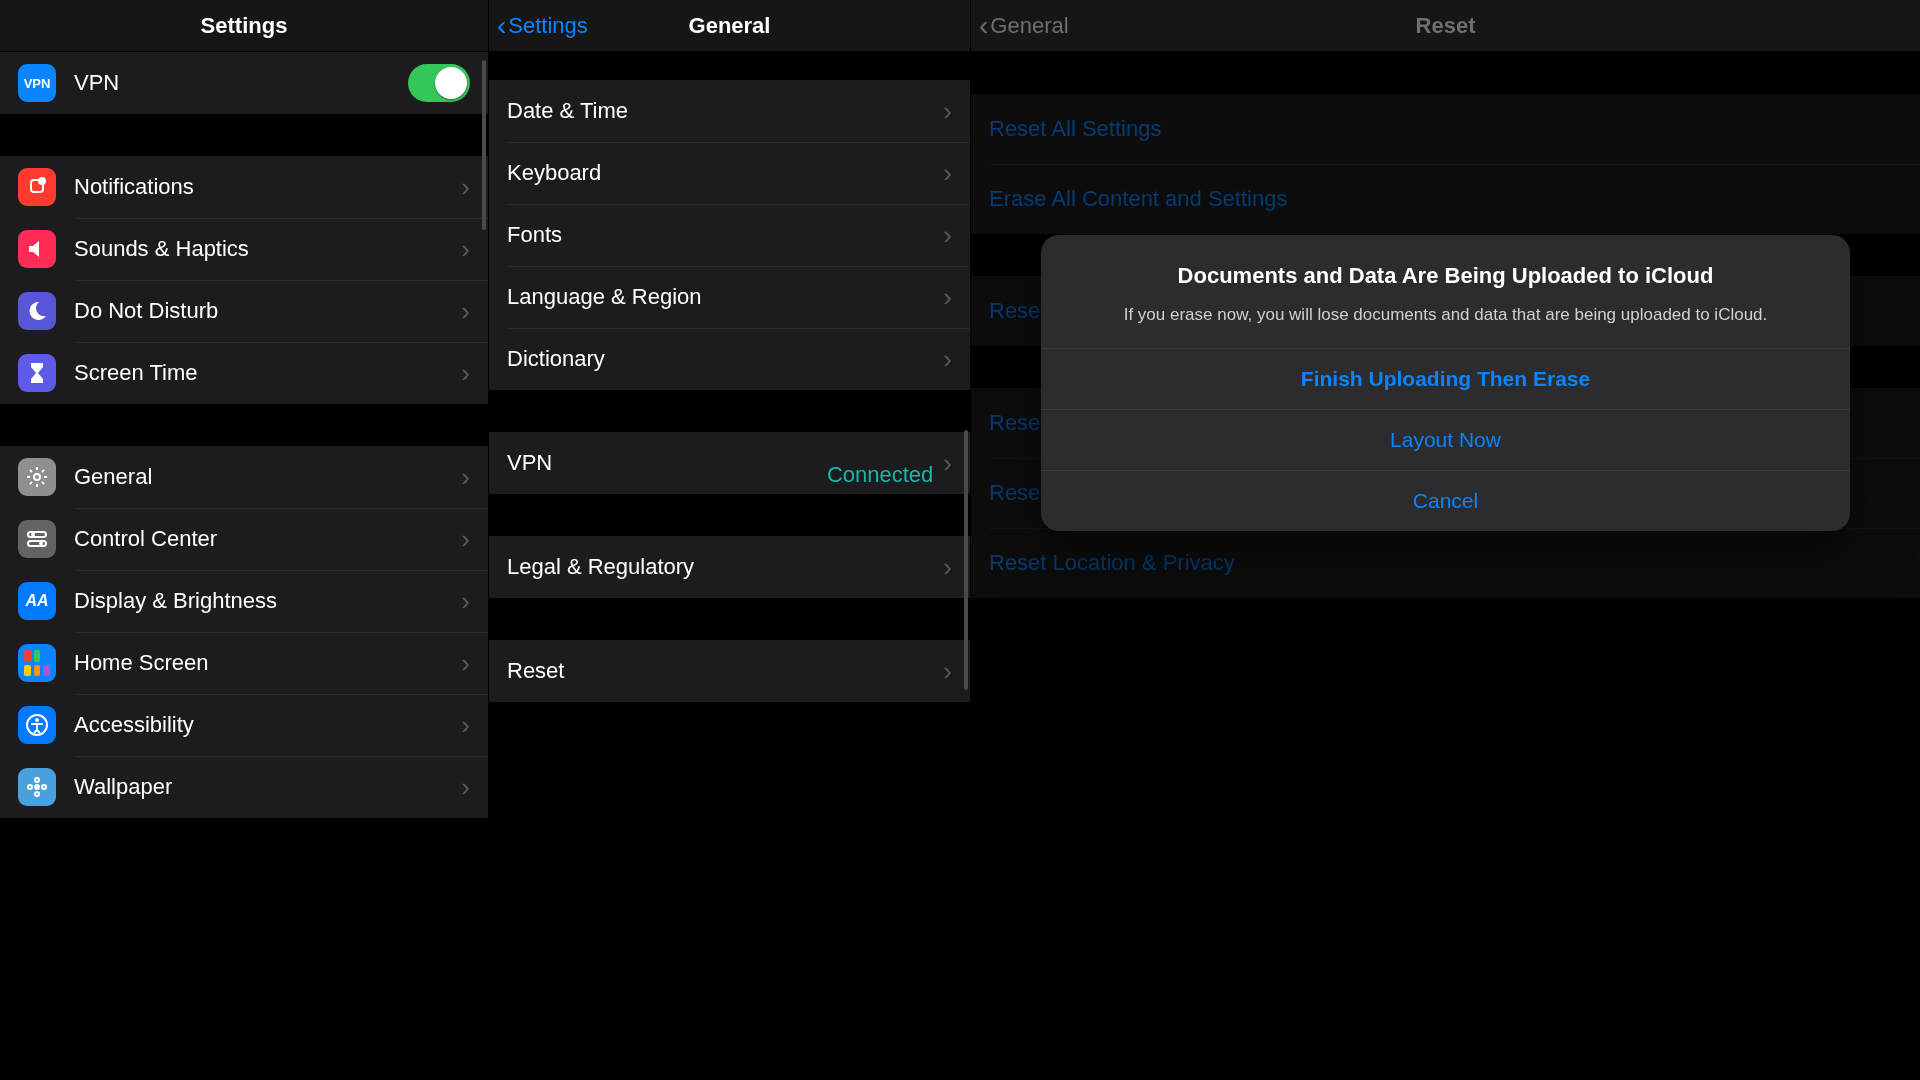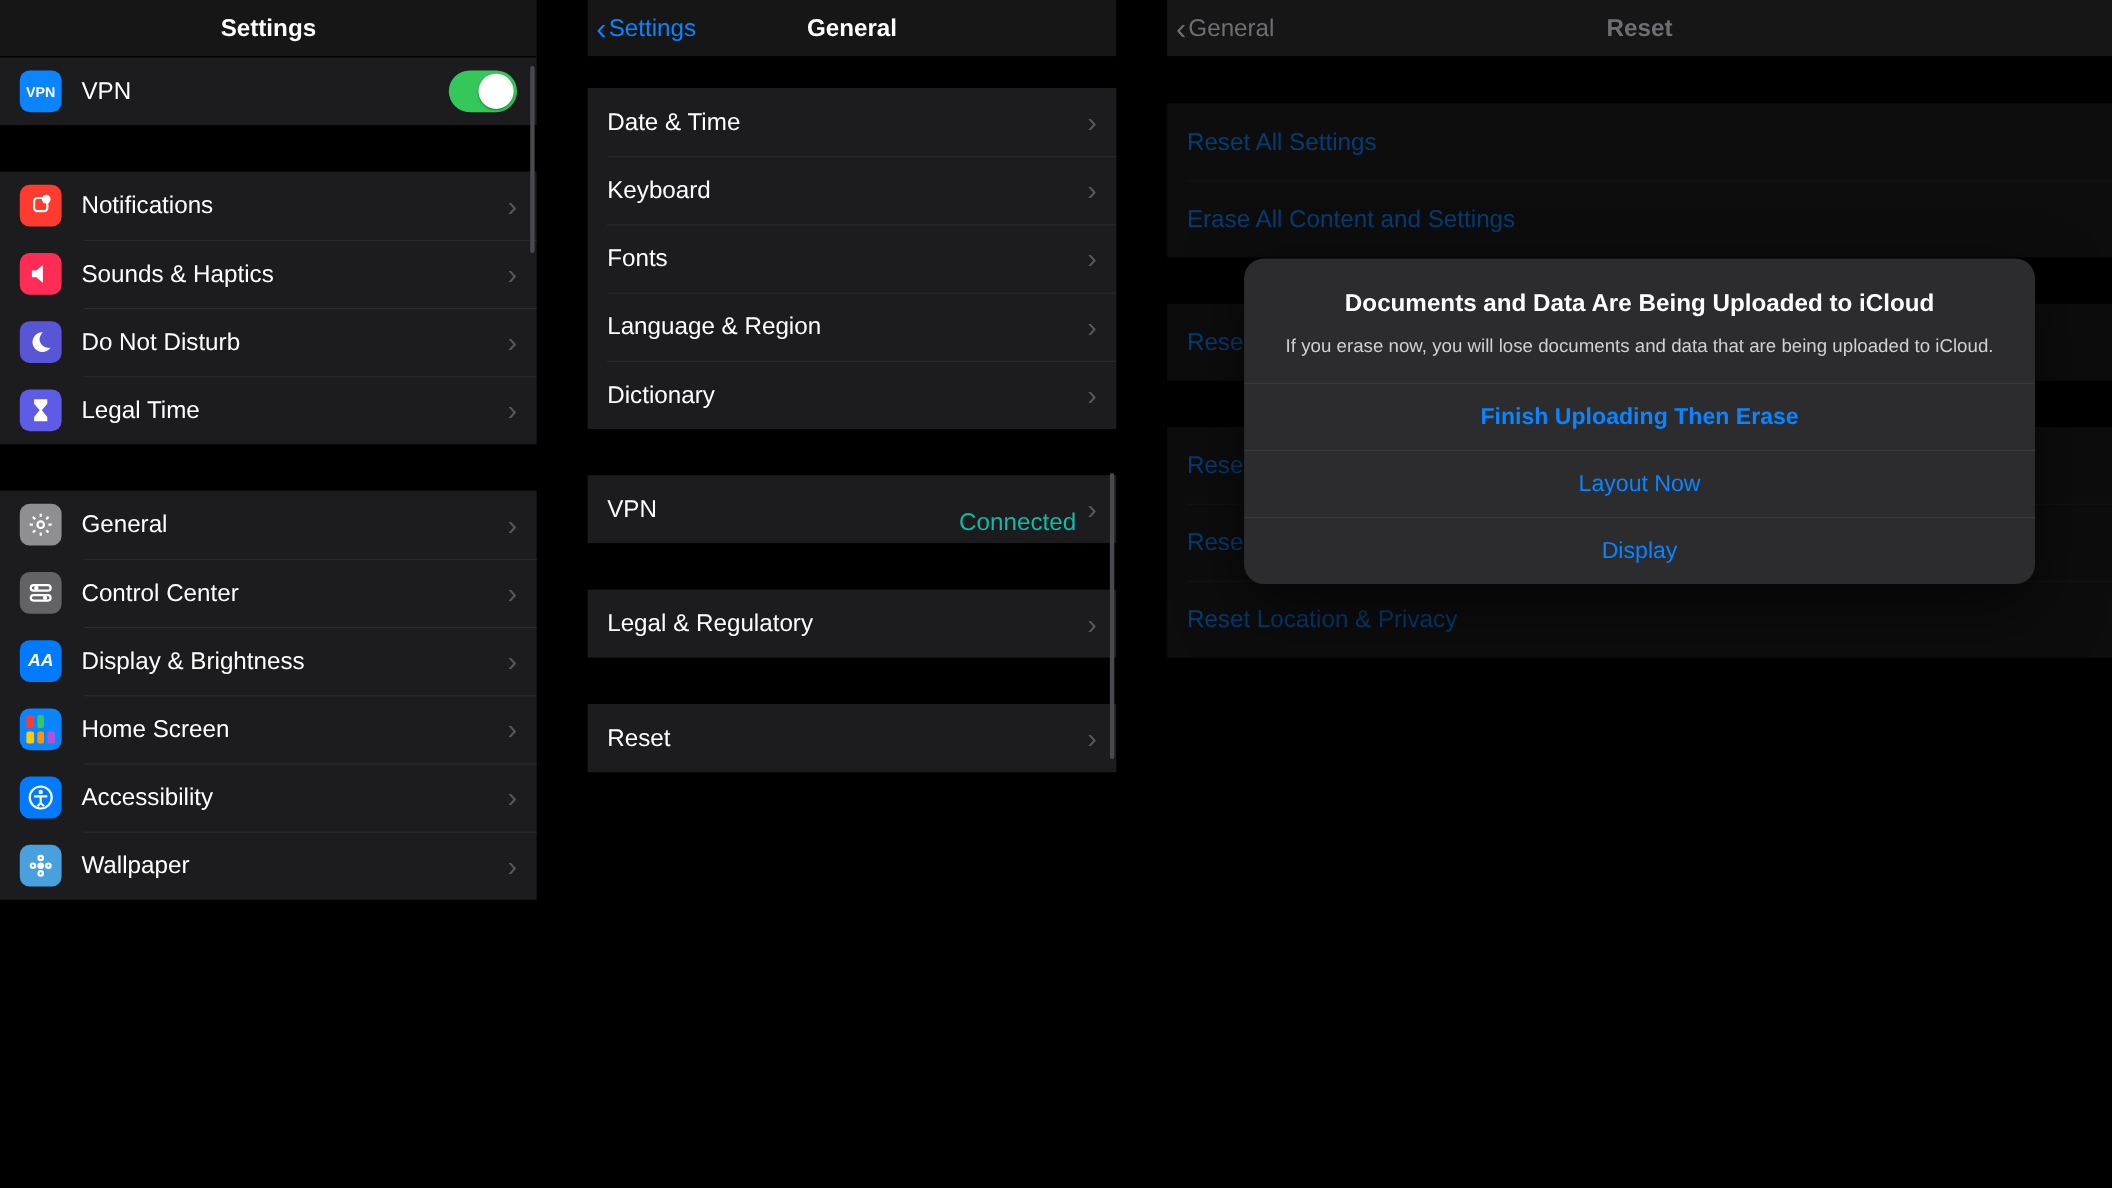--- a/index.html
+++ b/index.html
@@ -3,21 +3,21 @@
 <meta charset="utf-8">
 <style>
   * { box-sizing: border-box; margin: 0; padding: 0; }
   html, body {
     width: 1920px; height: 1080px;
     background: #000;
     font-family: -apple-system, "SF Pro Text", "Helvetica Neue", Arial, sans-serif;
     color: #fff;
     overflow: hidden;
   }
-  .screens { display: flex; width: 1920px; height: 1080px; gap: 45px; }
+  .screens { display: flex; width: 1920px; height: 1080px; }
   .screen { position: relative; background: #000; overflow: hidden; }
   .screen.s1 { width: 488px; }
   .screen.s2 { width: 482px; border-left: 1px solid #000; }
   .screen.s3 { width: 488px; border-left: 1px solid #000; }
 
   
   .screen.s3 { flex: 1; }
 
   
   .navbar {
@@ -200,21 +200,21 @@
         </div>
         <div class="label">Do Not Disturb</div>
         <div class="chev-r">›</div>
       </div>
       <div class="row">
         <div class="icon bg-indigo">
           <svg viewBox="0 0 24 24">
               <path d="M6 2h12v4l-5 6 5 6v4H6v-4l5-6-5-6V2z"></path>
             </svg>
         </div>
-        <div class="label">Legal Time</div>
+        <div class="label">Screen Time</div>
         <div class="chev-r">›</div>
       </div>
     </div>
 
     <div class="gap"></div>
 
     <div class="group">
       <div class="row">
         <div class="icon bg-gray">
           <svg viewBox="0 0 24 24">
@@ -396,17 +396,17 @@
       </div>
     </div>
 
     <div class="alert">
       <div class="a-head">
         <div class="a-title">Documents and Data Are Being Uploaded to iCloud</div>
         <div class="a-msg">If you erase now, you will lose documents and data that are being uploaded to iCloud.</div>
       </div>
       <div class="a-btn bold">Finish Uploading Then Erase</div>
       <div class="a-btn">Layout Now</div>
-      <div class="a-btn">Display</div>
+      <div class="a-btn">Cancel</div>
     </div>
   </div>
 
 </div>
 
 </body></html>

